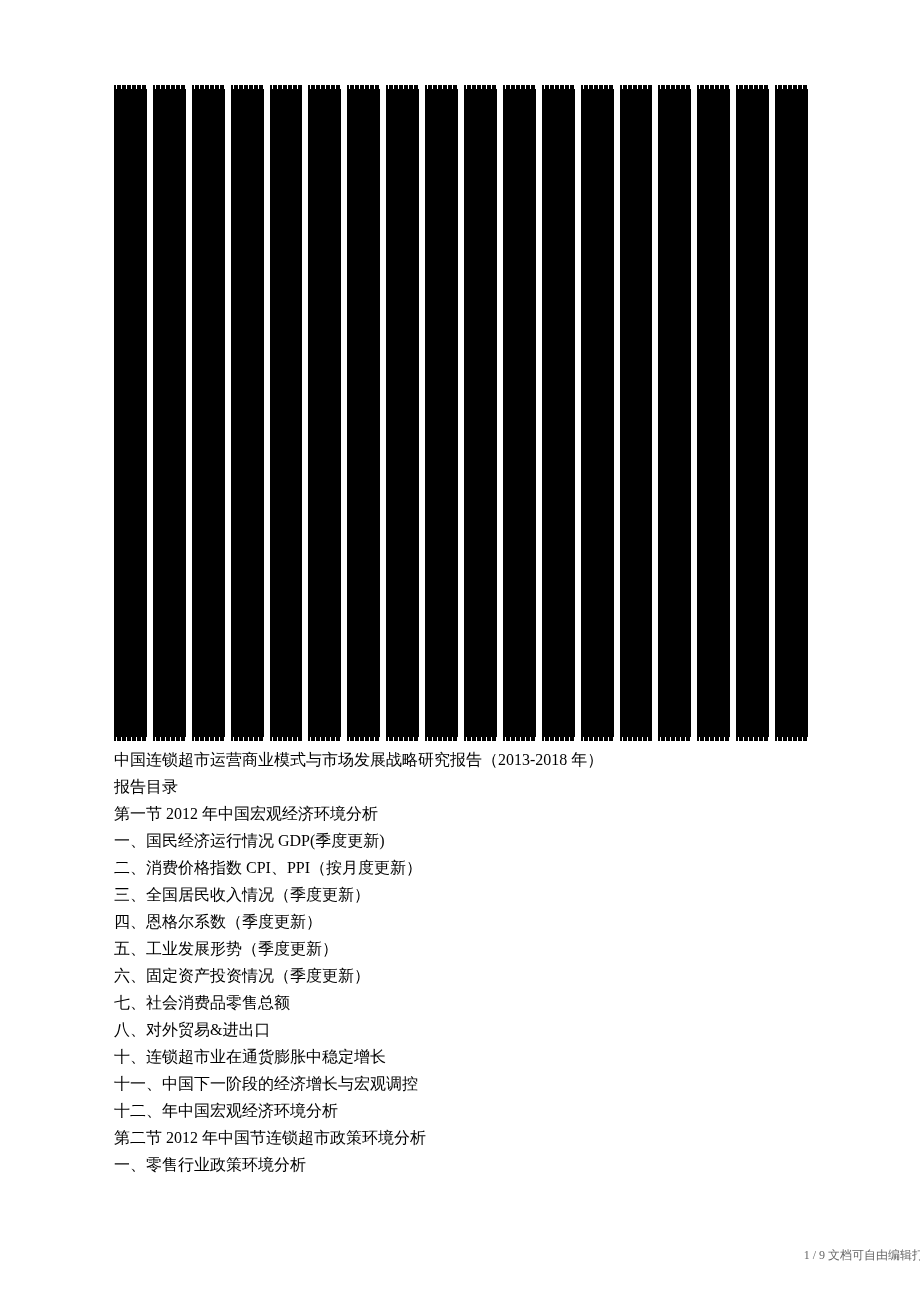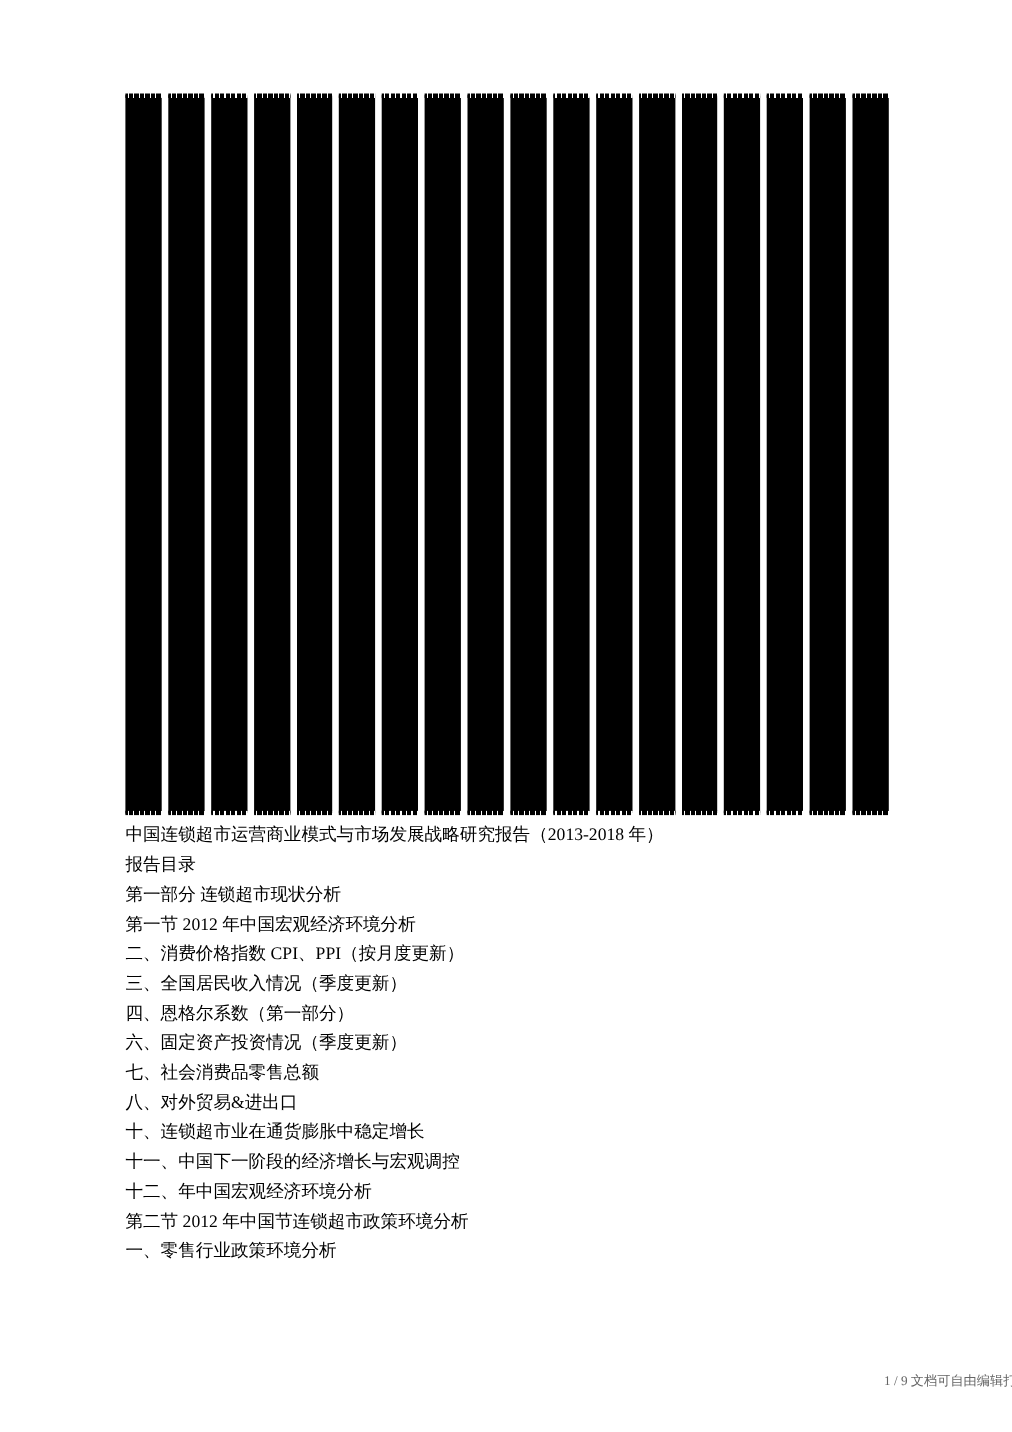--- a/index.html
+++ b/index.html
@@ -87,25 +87,26 @@
     <div class="redacted-bar"></div>
     <div class="redacted-bar"></div>
     <div class="redacted-bar"></div>
     <div class="redacted-bar"></div>
     <div class="redacted-bar"></div>
   </div>
 
   <div class="body-text">
     <p>中国连锁超市运营商业模式与市场发展战略研究报告（2013-2018 年）</p>
     <p>报告目录</p>
-    <p>第一部分  连锁超市现状分析</p>
     <p>第一节    2012 年中国宏观经济环境分析</p>
+    <p>一、国民经济运行情况 GDP(季度更新)</p>
     <p>二、消费价格指数 CPI、PPI（按月度更新）</p>
     <p>三、全国居民收入情况（季度更新）</p>
-    <p>四、恩格尔系数（第一部分）</p>
+    <p>四、恩格尔系数（季度更新）</p>
+    <p>五、工业发展形势（季度更新）</p>
     <p>六、固定资产投资情况（季度更新）</p>
     <p>七、社会消费品零售总额</p>
     <p>八、对外贸易&amp;进出口</p>
     <p>十、连锁超市业在通货膨胀中稳定增长</p>
     <p>十一、中国下一阶段的经济增长与宏观调控</p>
     <p>十二、年中国宏观经济环境分析</p>
     <p>第二节 2012 年中国节连锁超市政策环境分析</p>
     <p>一、零售行业政策环境分析</p>
   </div>
 

